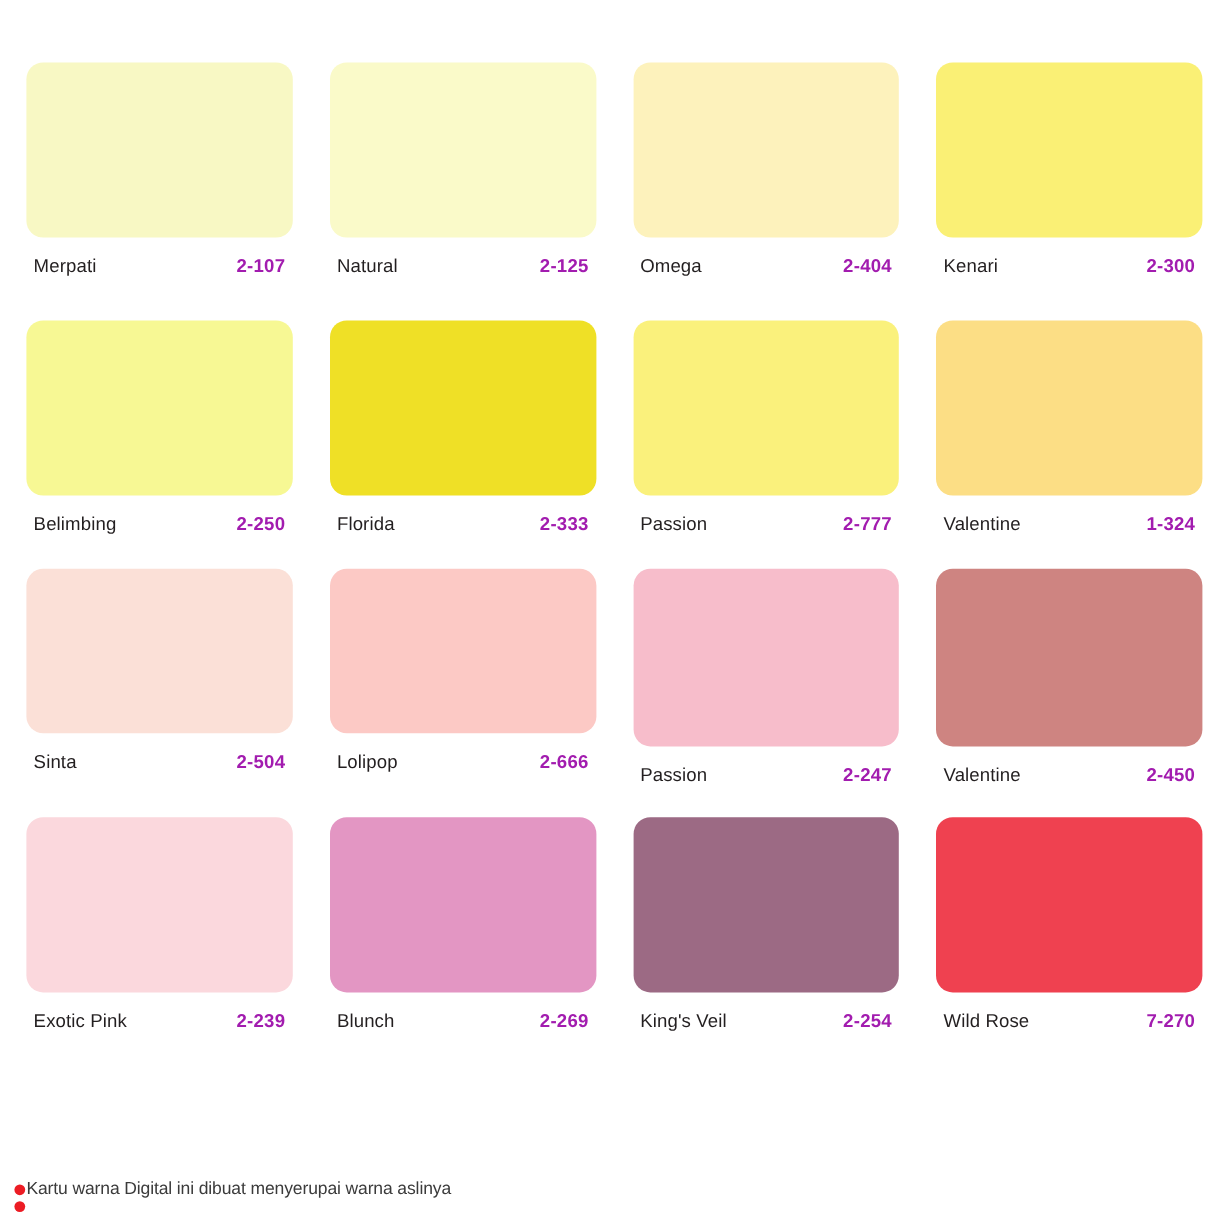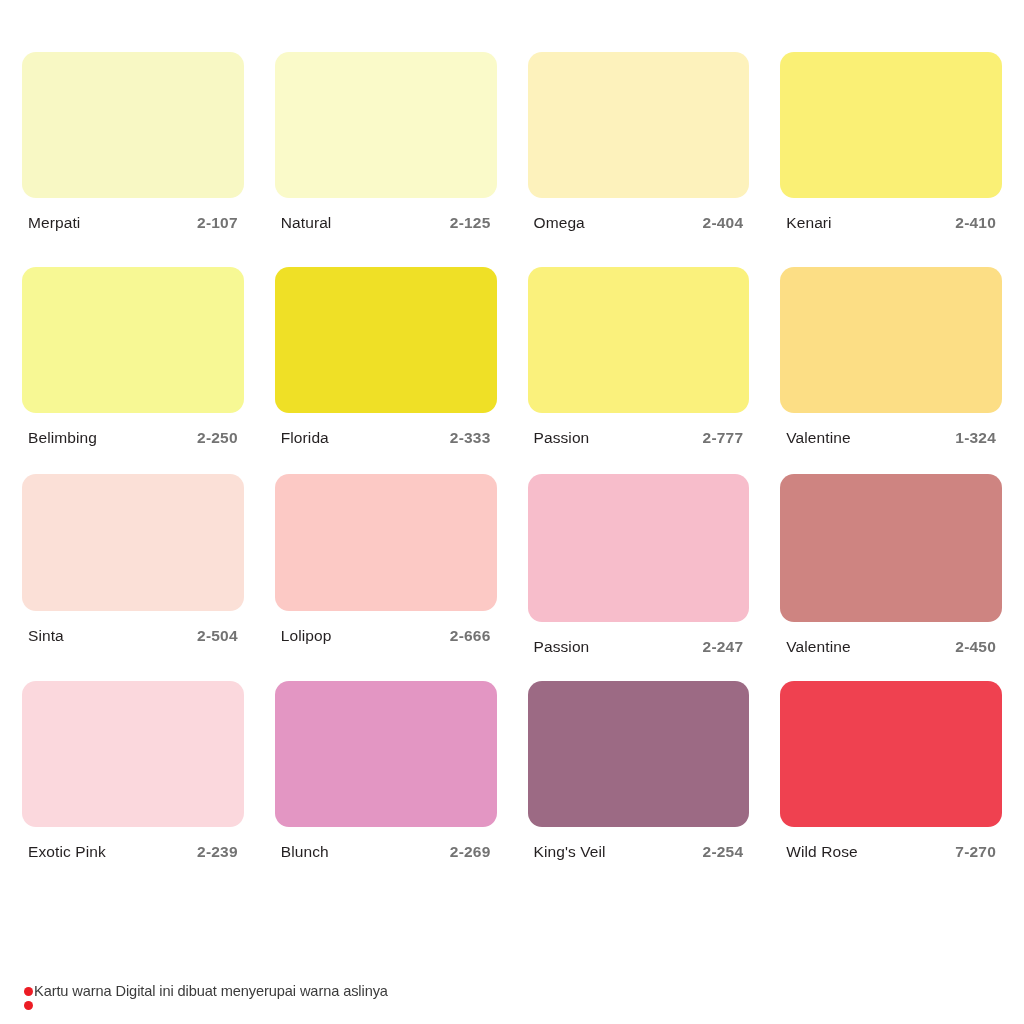--- a/index.html
+++ b/index.html
@@ -62,34 +62,34 @@
   .cap-name {
     font-size: 15.5px;
     color: #231f20;
     letter-spacing: 0.1px;
     white-space: nowrap;
   }
 
   .cap-code {
     font-size: 15.5px;
     font-weight: bold;
-    color: #737373;
+    color: #a21caf;
     letter-spacing: 0.2px;
     white-space: nowrap;
   }
 
   .spacer-1, .spacer-2, .spacer-3 { grid-column: 1 / -1; }
   .spacer-1 { height: 35px; }
   .spacer-2 { height: 27px; }
   .spacer-3 { height: 25px; }
 
   
   #footer {
     position: absolute;
-    left: 24px;
+    left: 12px;
     bottom: 14px;
     width: 980px;
   }
 
   .note-line {
     display: flex;
     align-items: center;
     font-size: 14.6px;
     color: #3b3b3b;
     line-height: 20px;
@@ -133,21 +133,21 @@
         <div class="chip h-std" style="background-color: rgb(253, 242, 188);"></div>
         <div class="caption">
           <span class="cap-name">Omega</span>
           <span class="cap-code">2-404</span>
         </div>
       </div>
       <div class="swatch-cell">
         <div class="chip h-std" style="background-color: rgb(250, 240, 117);"></div>
         <div class="caption">
           <span class="cap-name">Kenari</span>
-          <span class="cap-code">2-410</span>
+          <span class="cap-code">2-300</span>
         </div>
       </div>
     </div>
 
     <div class="spacer-1"></div>
 
     <div class="swatch-row">
       <div class="swatch-cell">
         <div class="chip h-std" style="background-color: rgb(247, 248, 148);"></div>
         <div class="caption">

